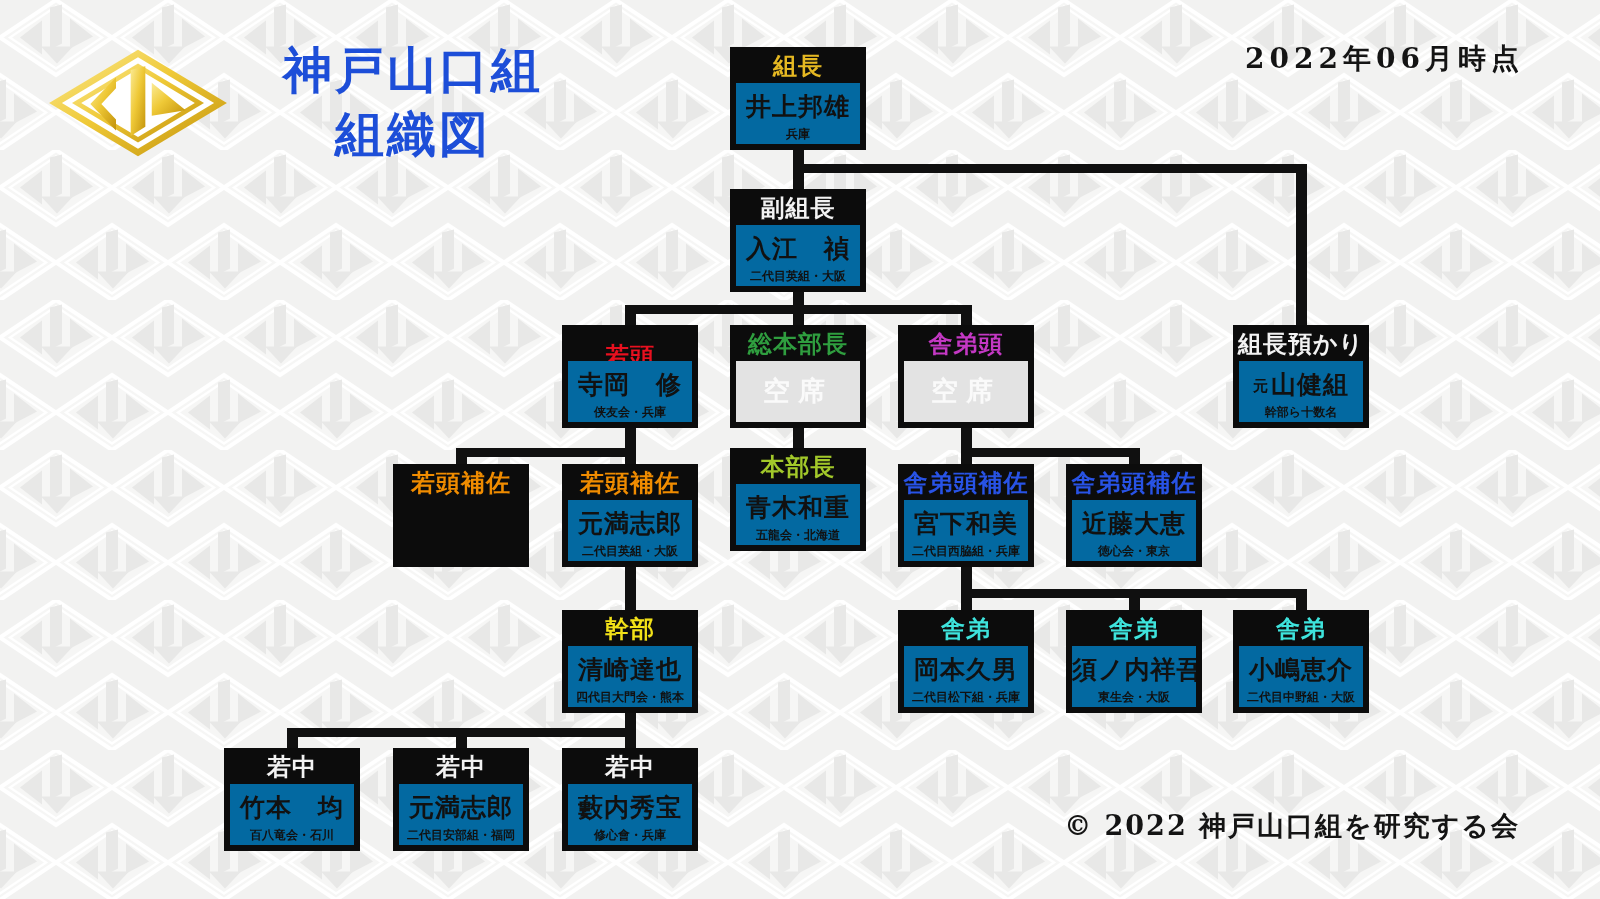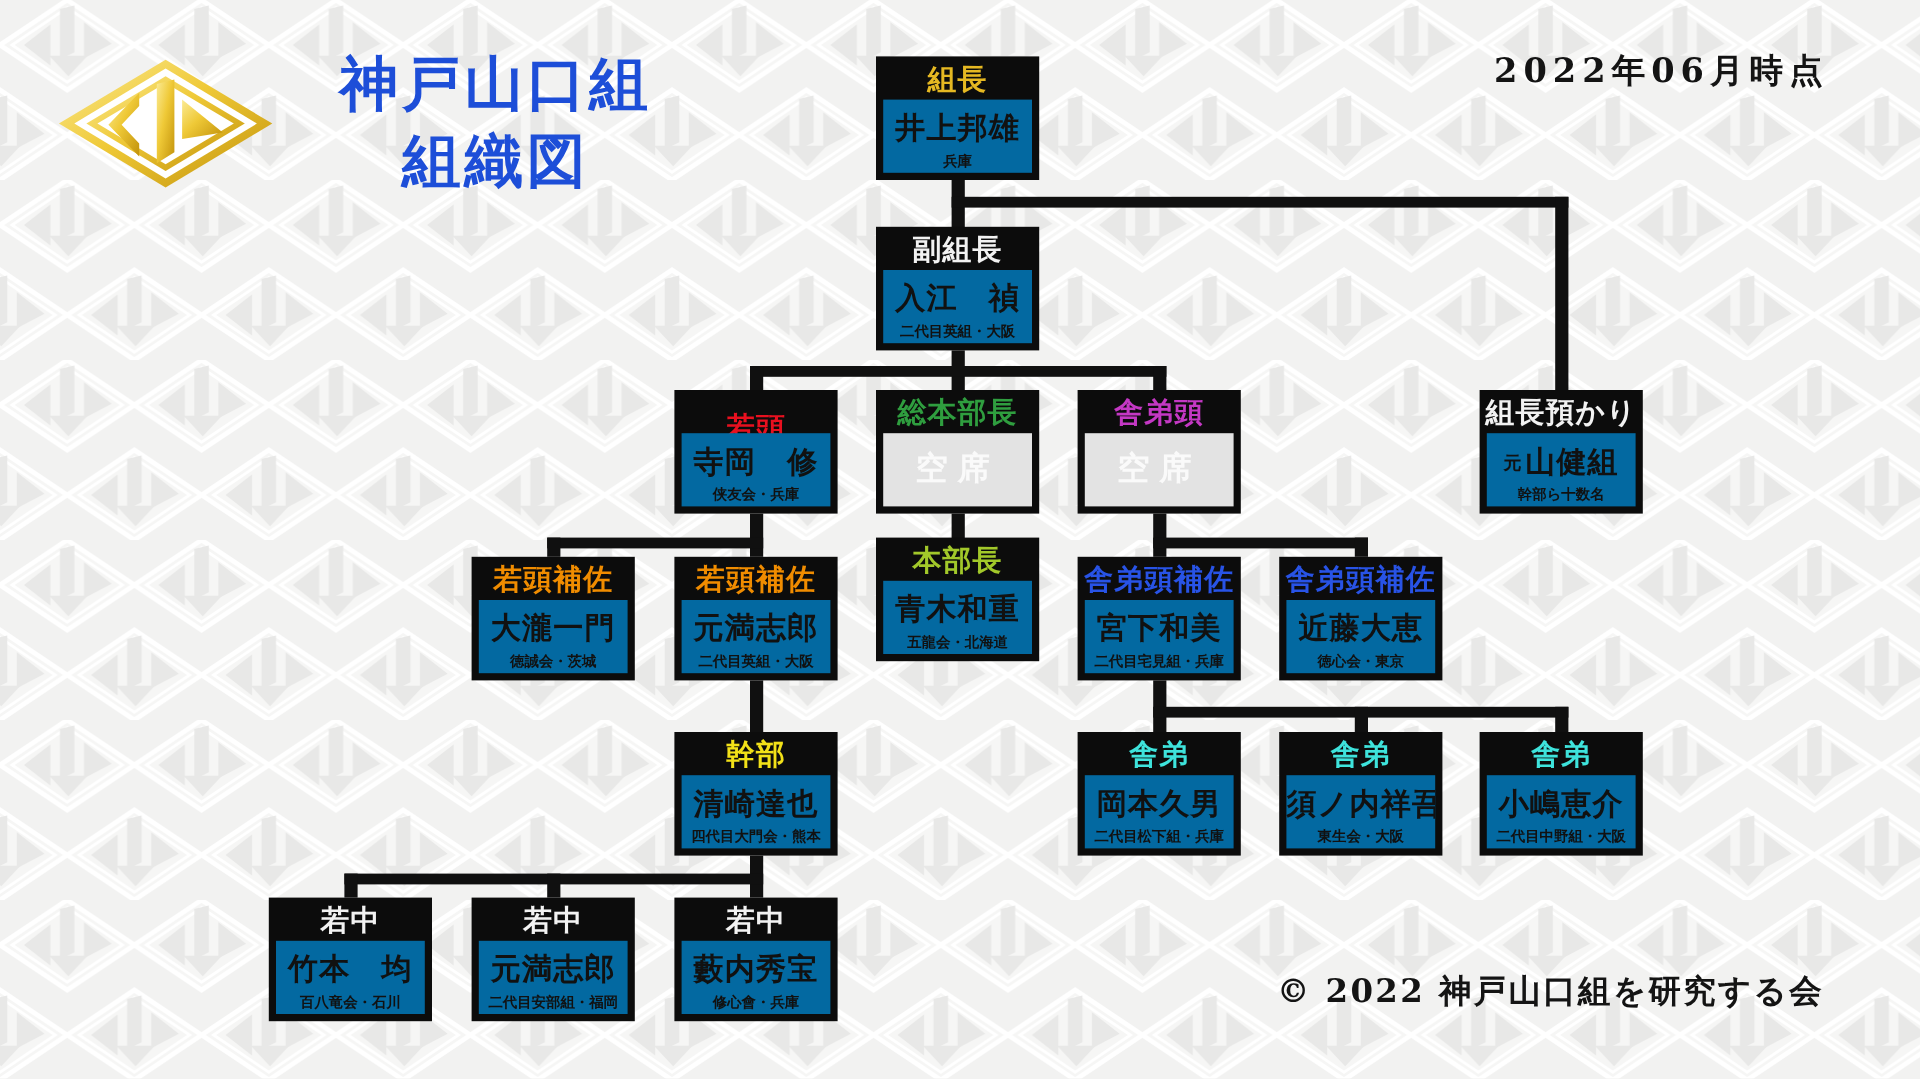--- a/index.html
+++ b/index.html
@@ -173,24 +173,20 @@
   <div class="node" style="left:1233px;top:325px">
     <div class="node-title" style="color: rgb(242, 242, 242);">組長預かり</div>
     <div class="node-body">
       <div class="node-name"><span class="name-prefix">元</span><span>山健組</span></div>
       <div class="node-aff">幹部ら十数名</div>
     </div>
   </div>
 
   <div class="node" style="left:393px;top:464px">
     <div class="node-title" style="color: rgb(240, 140, 0);">若頭補佐</div>
-    <div class="node-body">
-      <div class="node-name">大瀧一門</div>
-      <div class="node-aff">徳誠会・茨城</div>
-    </div>
   </div>
 
   <div class="node" style="left:562px;top:464px">
     <div class="node-title" style="color: rgb(240, 140, 0);">若頭補佐</div>
     <div class="node-body">
       <div class="node-name">元満志郎</div>
       <div class="node-aff">二代目英組・大阪</div>
     </div>
   </div>
 
@@ -199,21 +195,21 @@
     <div class="node-body">
       <div class="node-name">青木和重</div>
       <div class="node-aff">五龍会・北海道</div>
     </div>
   </div>
 
   <div class="node" style="left:898px;top:464px">
     <div class="node-title" style="color: rgb(40, 83, 230);">舎弟頭補佐</div>
     <div class="node-body">
       <div class="node-name">宮下和美</div>
-      <div class="node-aff">二代目宅見組・兵庫</div>
+      <div class="node-aff">二代目西脇組・兵庫</div>
     </div>
   </div>
 
   <div class="node" style="left:1066px;top:464px">
     <div class="node-title" style="color: rgb(40, 83, 230);">舎弟頭補佐</div>
     <div class="node-body">
       <div class="node-name">近藤大恵</div>
       <div class="node-aff">徳心会・東京</div>
     </div>
   </div>

